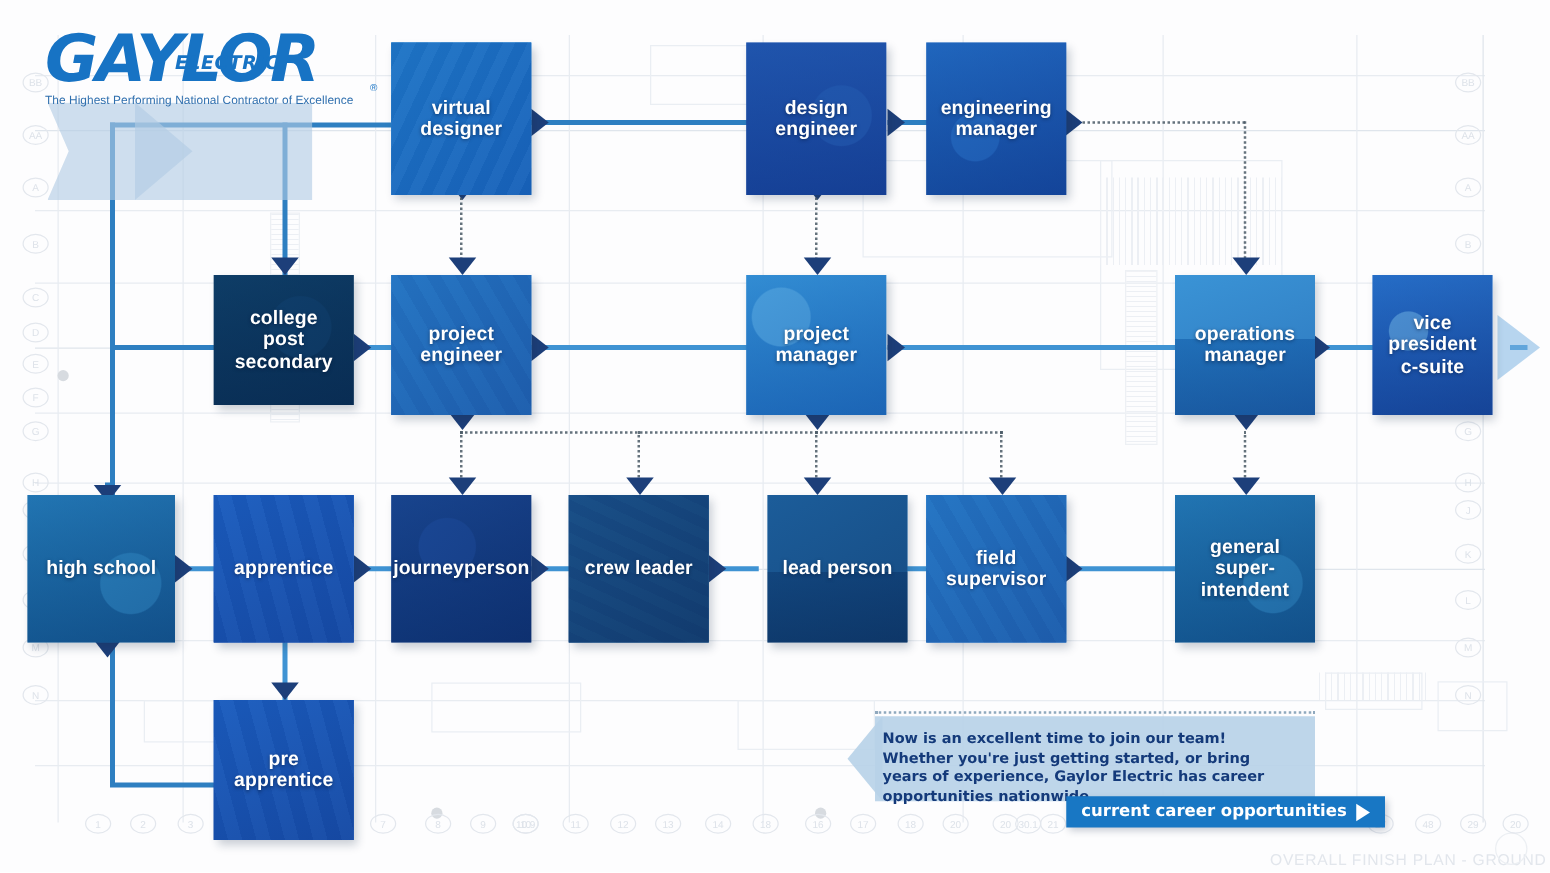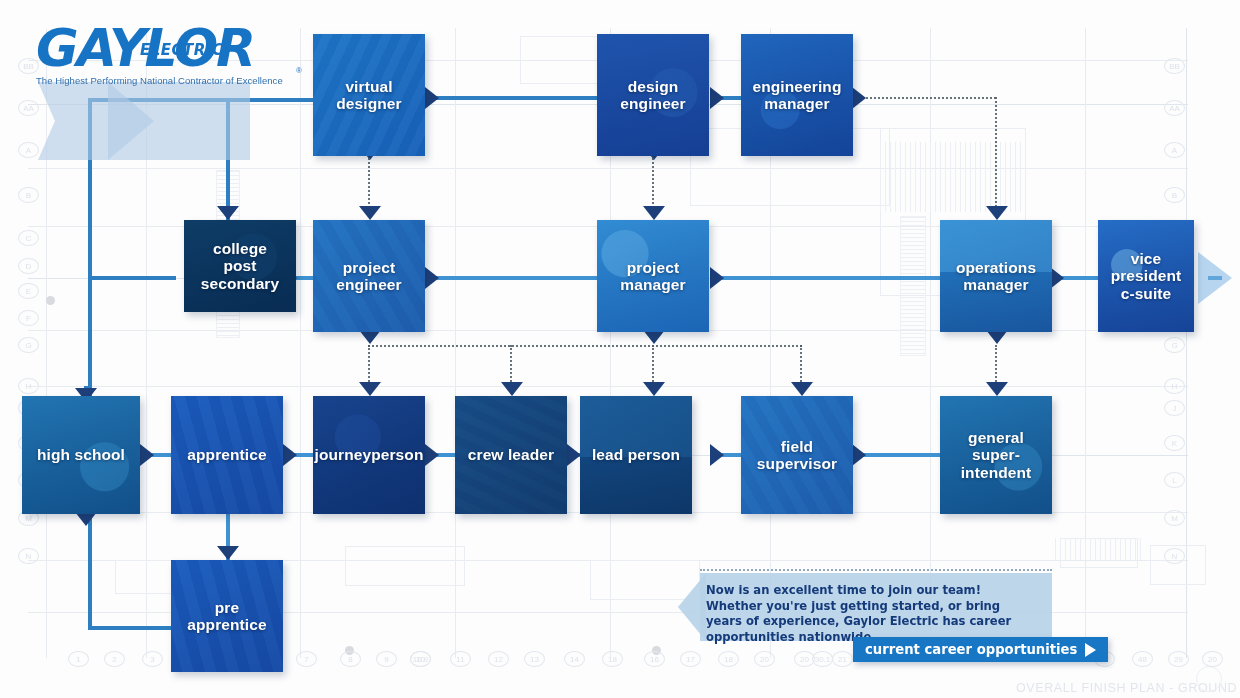--- a/index.html
+++ b/index.html
@@ -435,21 +435,21 @@
   <div class="node ph1" style="left:313px; top:34px; width:112px; height:122px;">
     <span class="lbl">virtual<br>designer</span>
   </div>
   <div class="node ph2" style="left:597px; top:34px; width:112px; height:122px;">
     <span class="lbl">design<br>engineer</span>
   </div>
   <div class="node ph3" style="left:741px; top:34px; width:112px; height:122px;">
     <span class="lbl">engineering<br>manager</span>
   </div>
 
-  <div class="node ph-navy" style="left:184px; top:220px; width:112px; height:92px;">
+  <div class="node ph-navy" style="left:171px; top:220px; width:112px; height:104px;">
     <span class="lbl">college<br>post<br>secondary</span>
   </div>
   <div class="node ph-mid" style="left:313px; top:220px; width:112px; height:112px;">
     <span class="lbl">project<br>engineer</span>
   </div>
   <div class="node ph-sky" style="left:597px; top:220px; width:112px; height:112px;">
     <span class="lbl">project<br>manager</span>
   </div>
   <div class="node ph-bldg" style="left:940px; top:220px; width:112px; height:112px;">
     <span class="lbl">operations<br>manager</span>
@@ -463,21 +463,21 @@
   </div>
   <div class="node ph-bright" style="left:171px; top:396px; width:112px; height:118px;">
     <span class="lbl">apprentice</span>
   </div>
   <div class="node ph-deep" style="left:313px; top:396px; width:112px; height:118px;">
     <span class="lbl">journeyperson</span>
   </div>
   <div class="node ph-steel" style="left:455px; top:396px; width:112px; height:118px;">
     <span class="lbl">crew leader</span>
   </div>
-  <div class="node ph-office" style="left:580px; top:396px; width:112px; height:118px;">
+  <div class="node ph-office" style="left:614px; top:396px; width:112px; height:118px;">
     <span class="lbl">lead person</span>
   </div>
   <div class="node ph-mid" style="left:741px; top:396px; width:112px; height:118px;">
     <span class="lbl">field<br>supervisor</span>
   </div>
   <div class="node ph-teal" style="left:940px; top:396px; width:112px; height:118px;">
     <span class="lbl">general<br>super-<br>intendent</span>
   </div>
 
   <div class="node ph-bright" style="left:171px; top:560px; width:112px; height:112px;">

